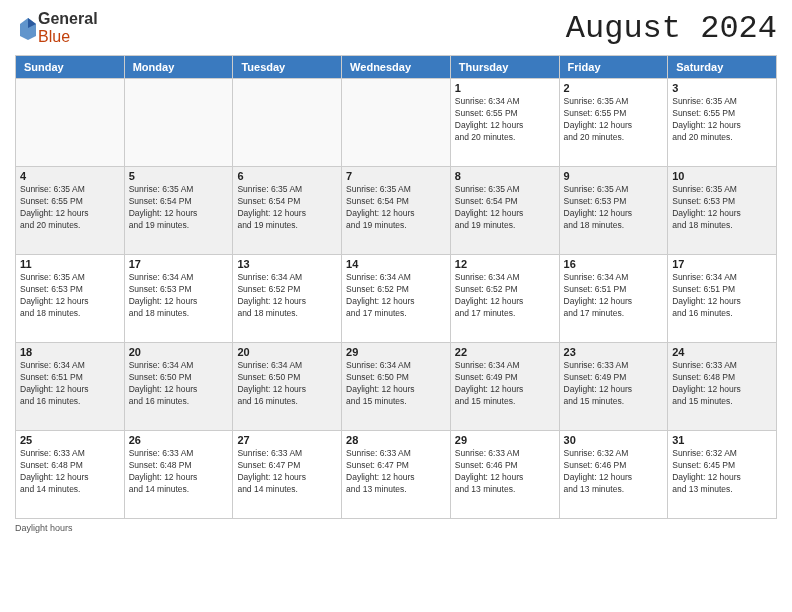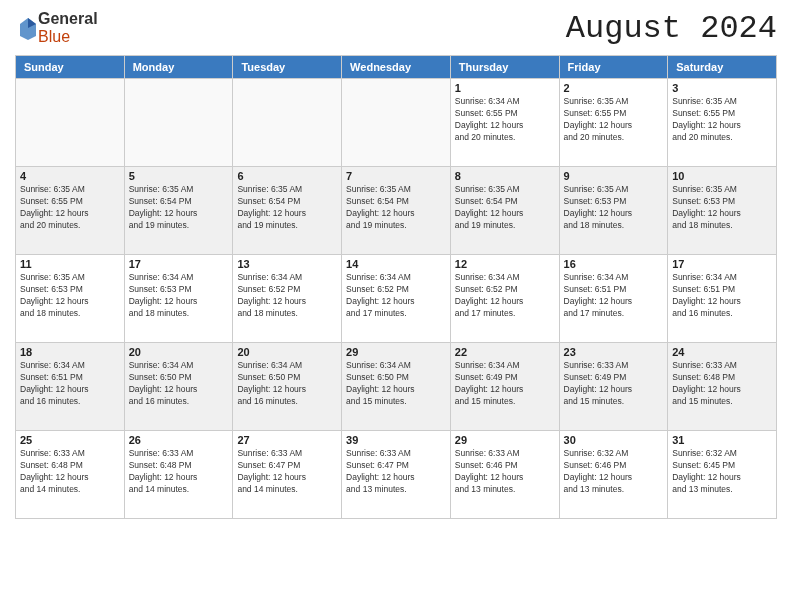--- a/index.html
+++ b/index.html
@@ -253,32 +253,35 @@
           </td>
           <td>
             <span class="day-number">26</span>
             <div class="day-info">Sunrise: 6:33 AM<br>Sunset: 6:48 PM<br>Daylight: 12 hours<br>and 14 minutes.</div>
           </td>
           <td>
             <span class="day-number">27</span>
             <div class="day-info">Sunrise: 6:33 AM<br>Sunset: 6:47 PM<br>Daylight: 12 hours<br>and 14 minutes.</div>
           </td>
           <td>
-            <span class="day-number">39</span>
+            <span class="day-number">28</span>
             <div class="day-info">Sunrise: 6:33 AM<br>Sunset: 6:47 PM<br>Daylight: 12 hours<br>and 13 minutes.</div>
           </td>
           <td>
             <span class="day-number">29</span>
             <div class="day-info">Sunrise: 6:33 AM<br>Sunset: 6:46 PM<br>Daylight: 12 hours<br>and 13 minutes.</div>
           </td>
           <td>
             <span class="day-number">30</span>
             <div class="day-info">Sunrise: 6:32 AM<br>Sunset: 6:46 PM<br>Daylight: 12 hours<br>and 13 minutes.</div>
           </td>
           <td>
             <span class="day-number">31</span>
             <div class="day-info">Sunrise: 6:32 AM<br>Sunset: 6:45 PM<br>Daylight: 12 hours<br>and 13 minutes.</div>
           </td>
         </tr>
       </tbody>
   </table>
 
+  <div class="footer">
+    <span>Daylight hours</span>
+  </div>
 </div>
 
 </body></html>

